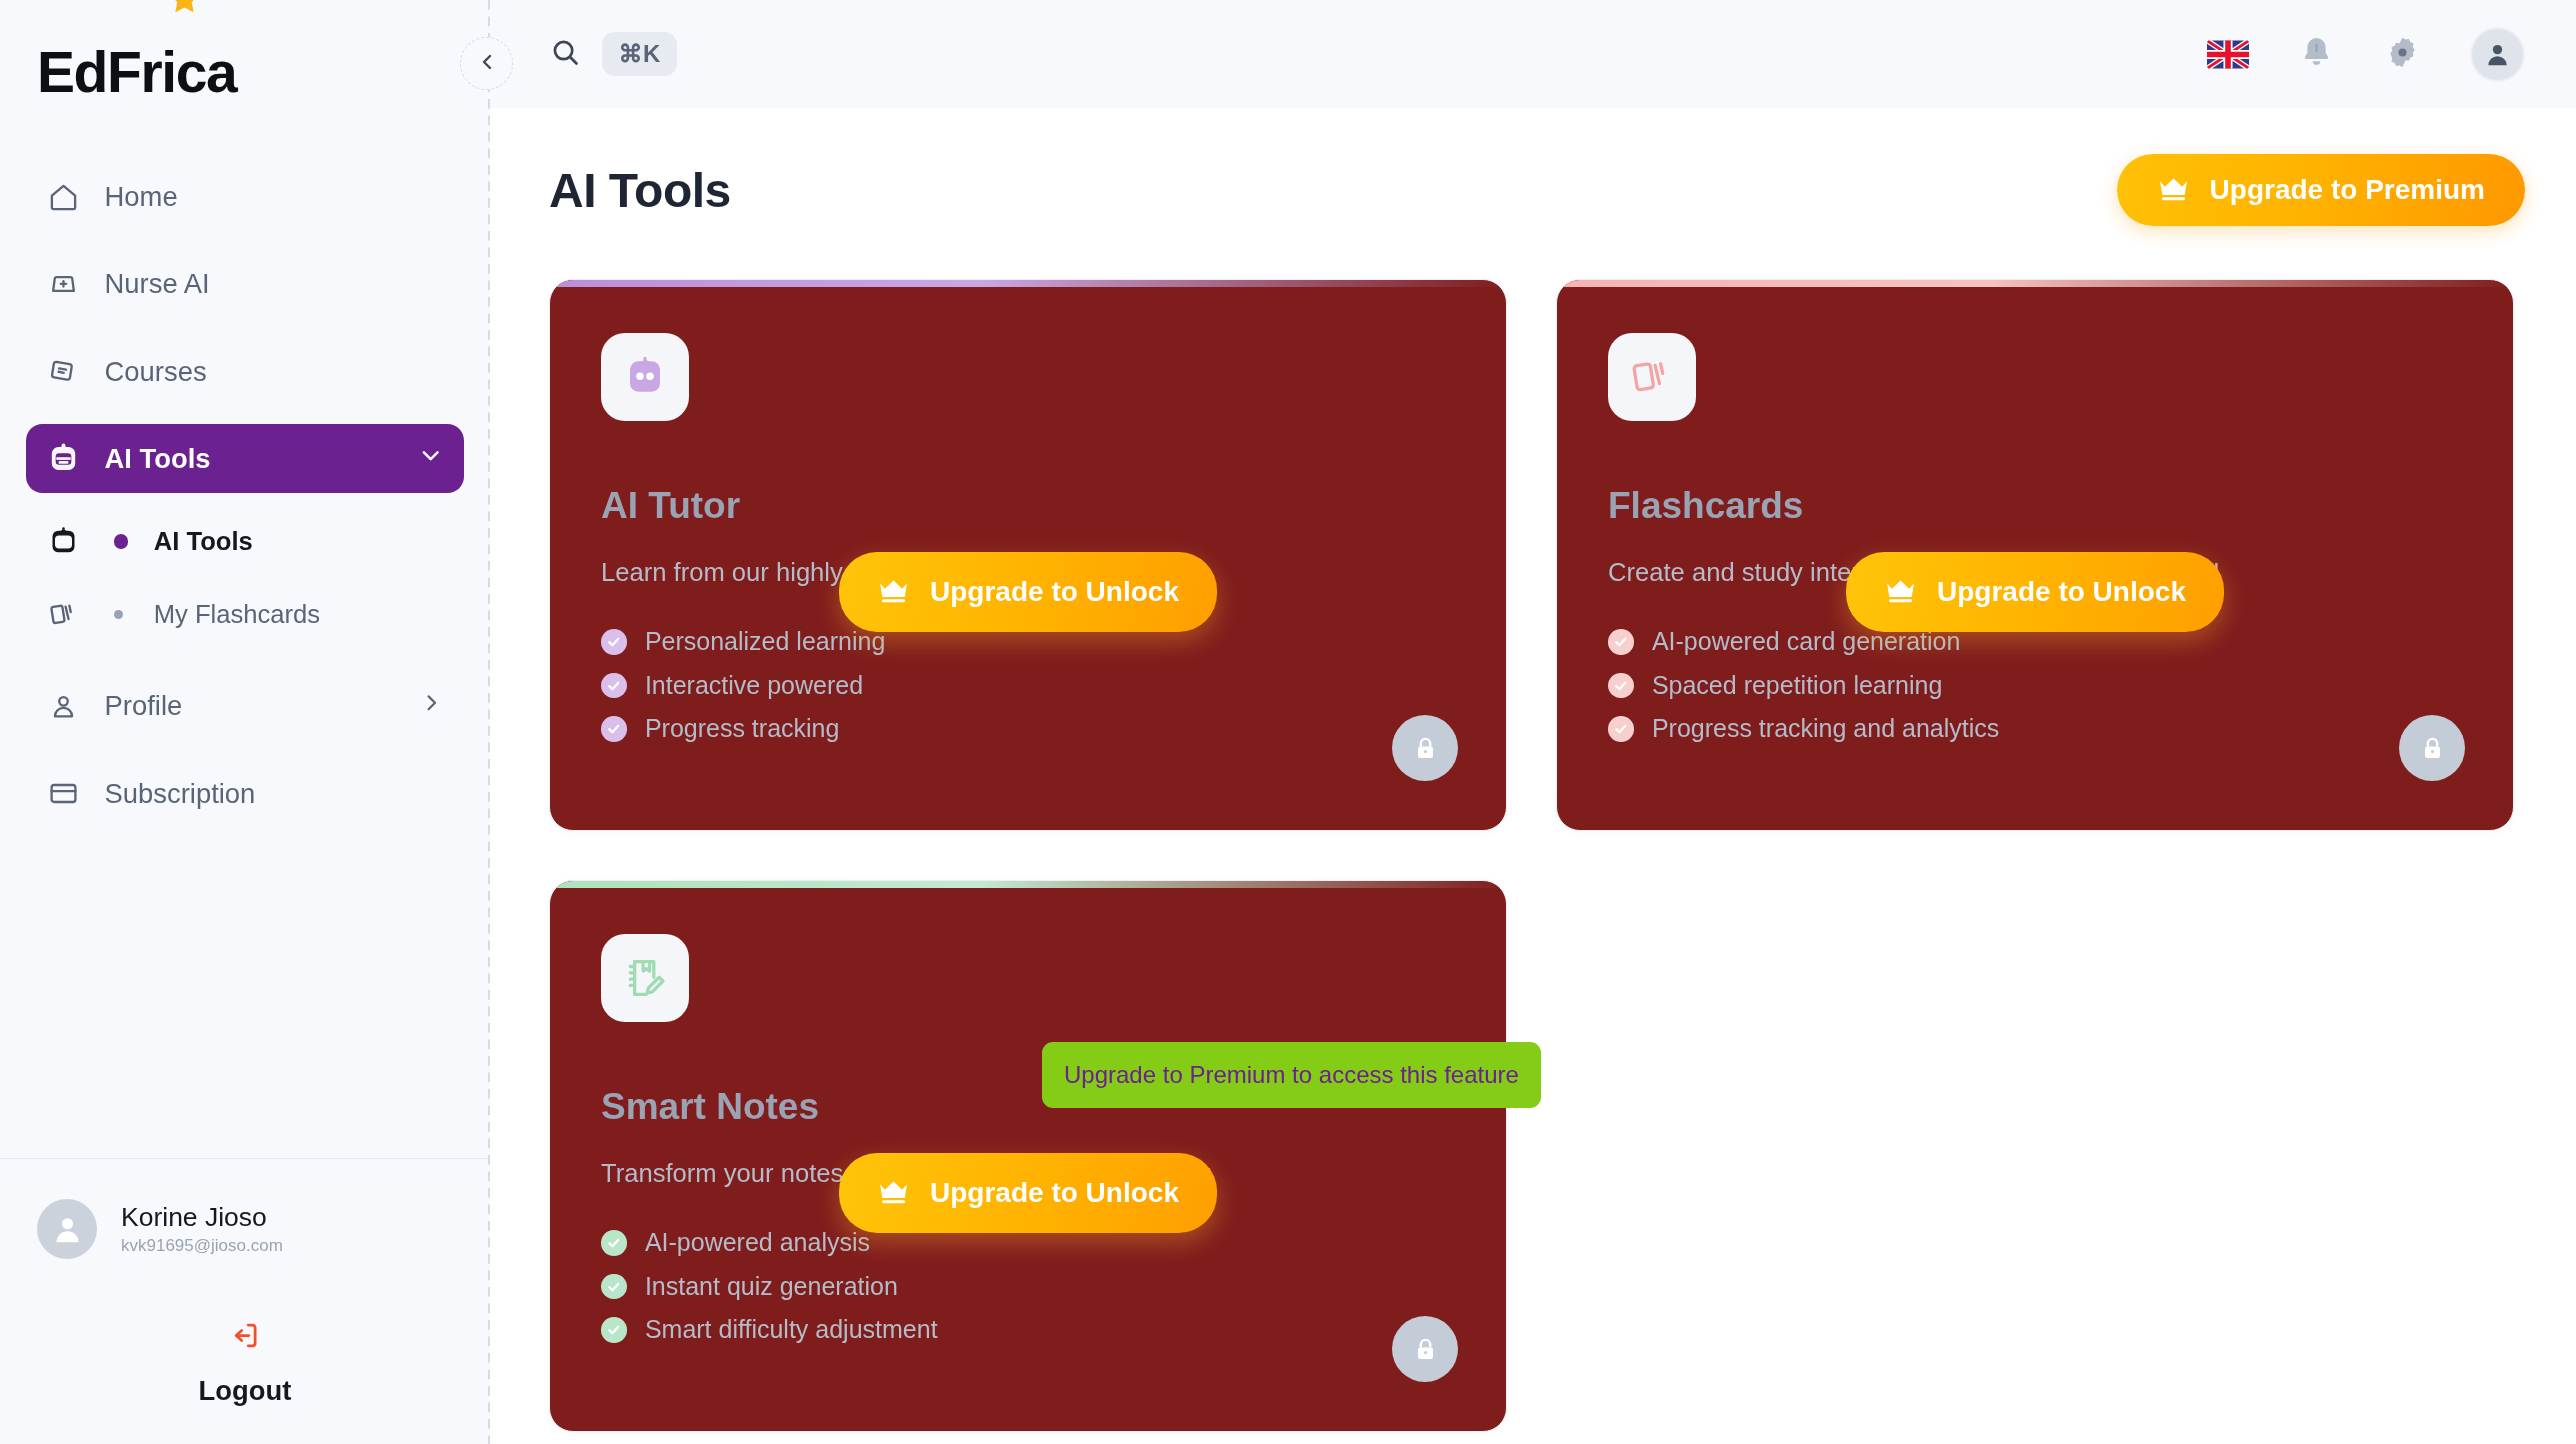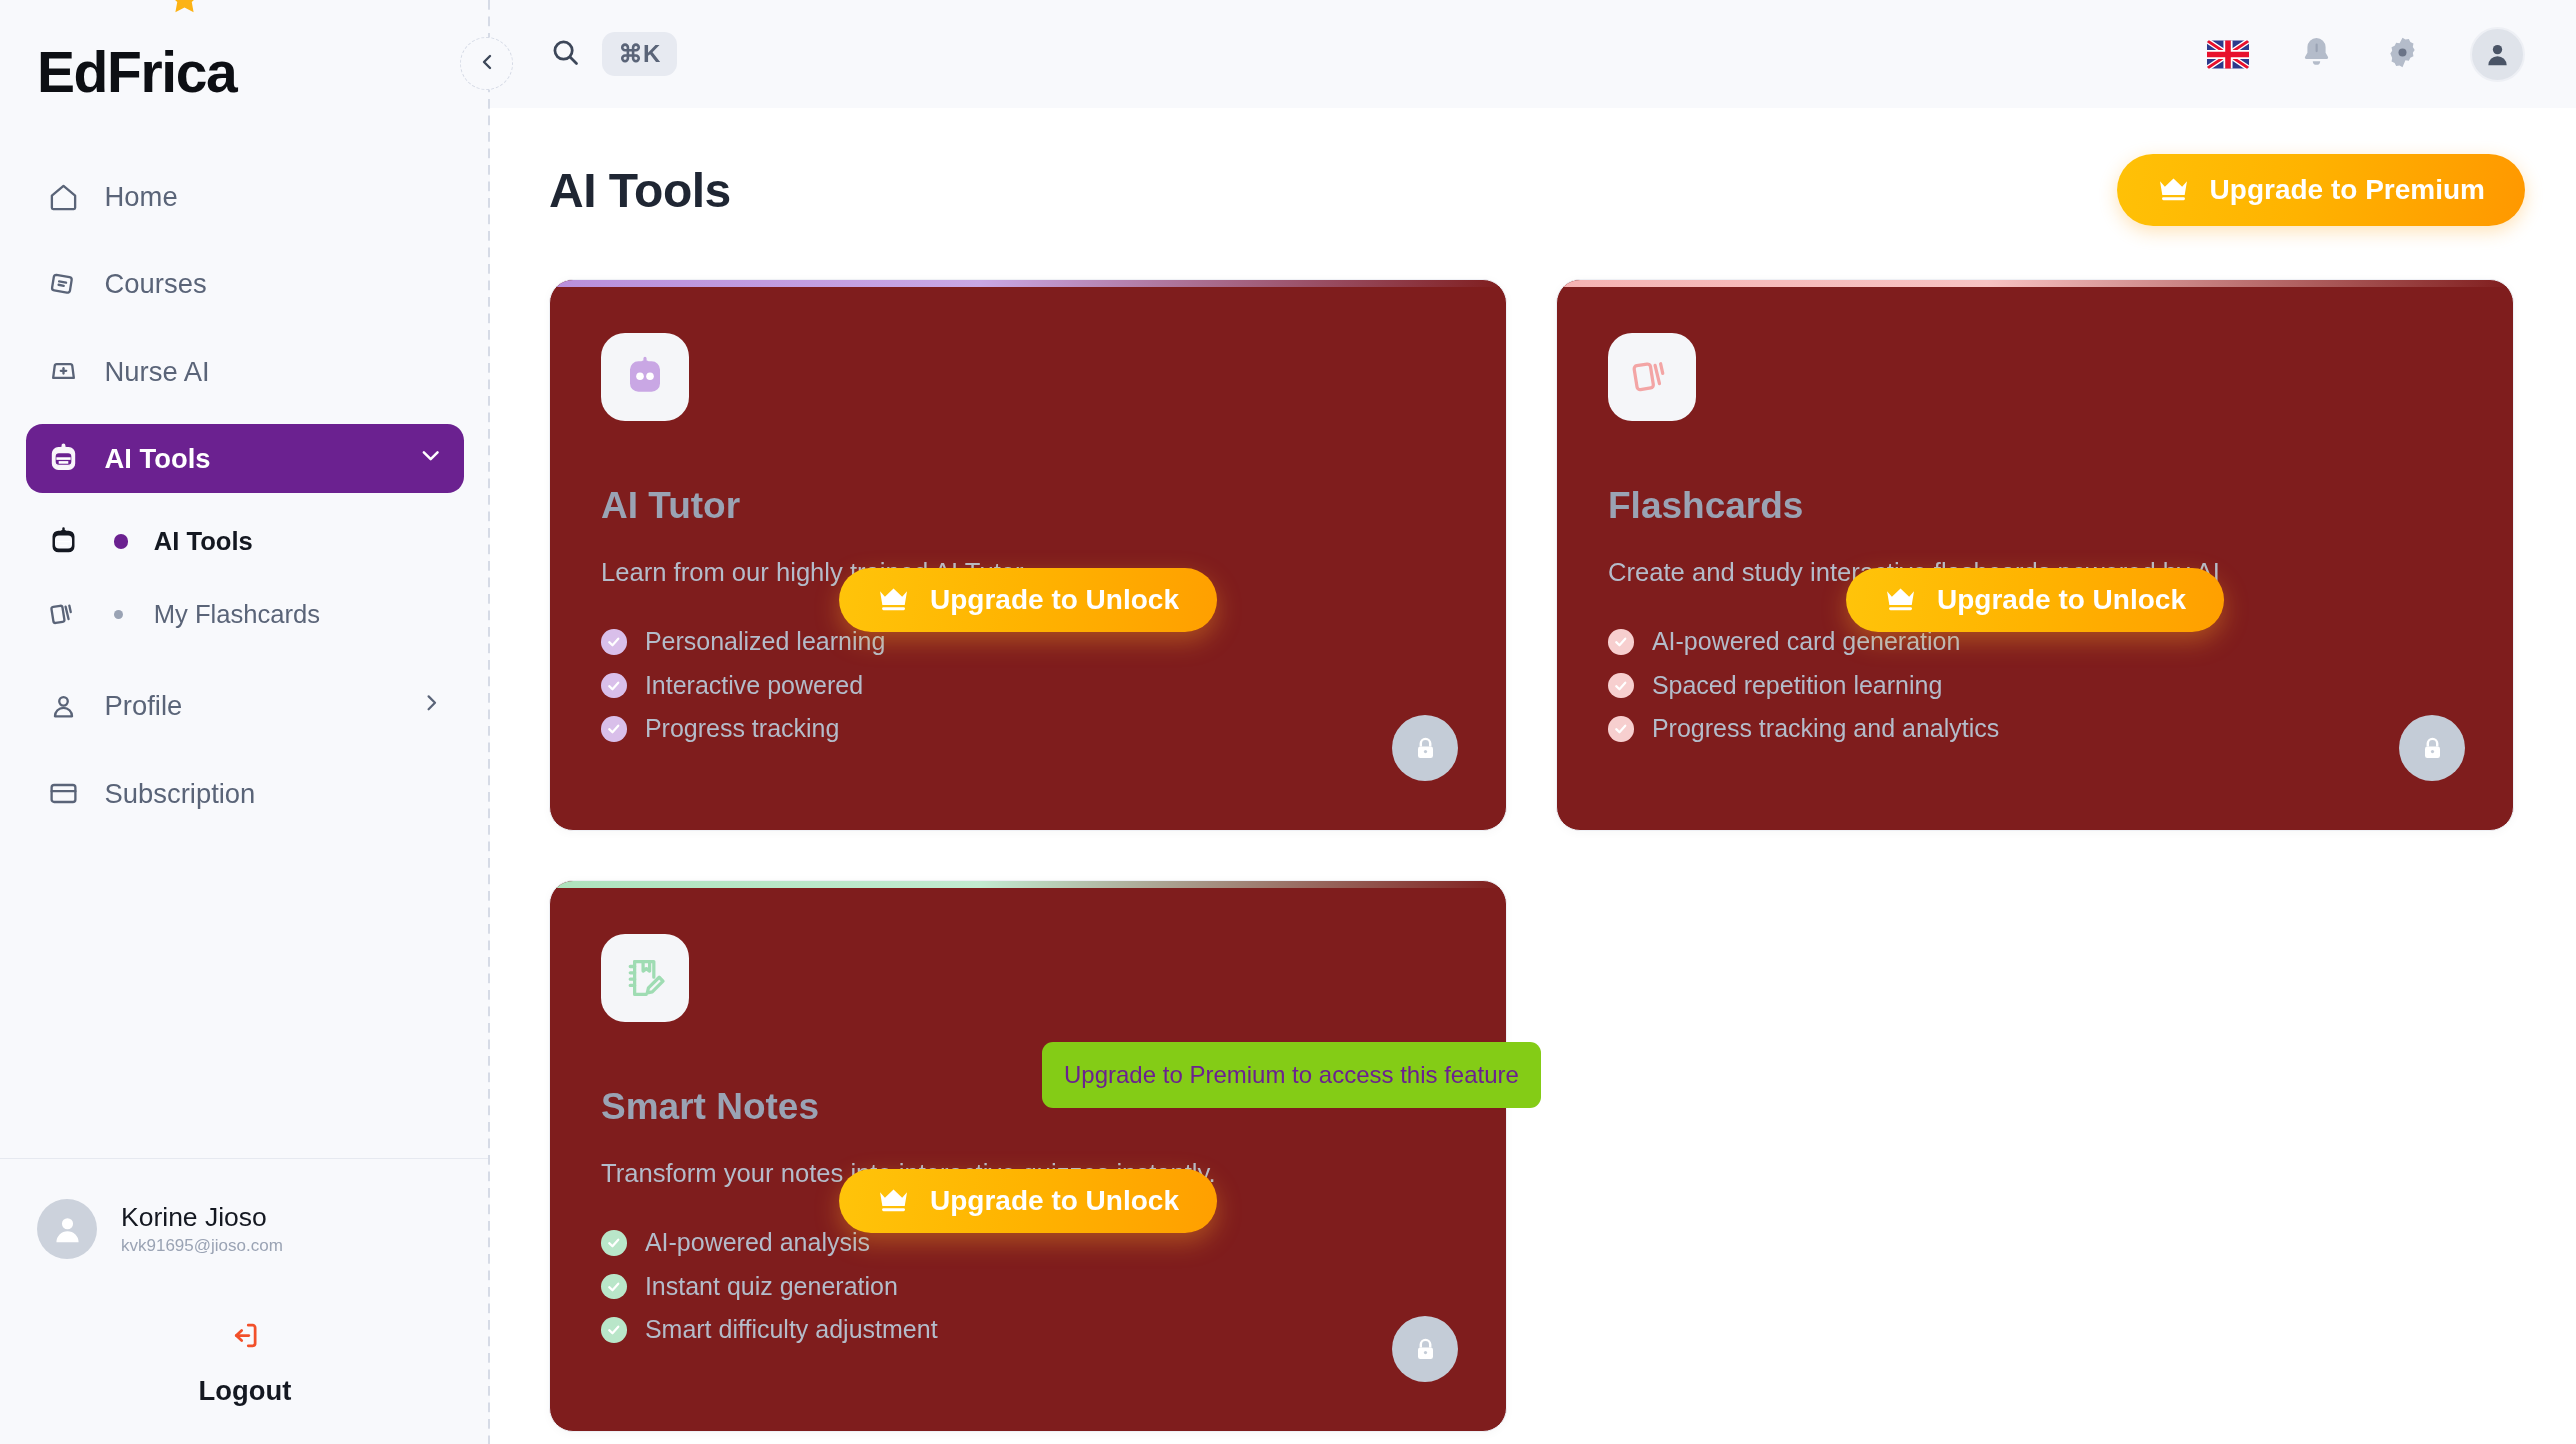--- a/index.html
+++ b/index.html
@@ -143,25 +143,25 @@
   .check.red    { background: #f7cfcf; }
   .check.green  { background: #b9e6c9; }
   .feature-label { font-size: 25px; color: #b4bcca; }
 
   .lock-circle {
     position: absolute; right: 48px; bottom: 49px;
     width: 66px; height: 66px; border-radius: 50%;
     background: #c4ccd7; display: flex; align-items: center; justify-content: center;
   }
   .unlock-btn {
-    position: absolute; left: 50%; top: 288px; transform: translateX(-50%);
+    position: absolute; left: 50%; top: 272px; transform: translateX(-50%);
     display: flex; align-items: center; justify-content: center; gap: 20px;
     background: linear-gradient(100deg, #ffc40a 0%, #ffb300 50%, #ff9f00 100%);
     color: #ffffff; font-size: 28px; font-weight: 700;
-    border: none; border-radius: 38px; padding: 16px 38px;
+    border: none; border-radius: 38px; padding: 24px 38px;
     cursor: pointer; z-index: 4; white-space: nowrap;
     box-shadow: 0 9.1px 24px rgba(255,167,38,.36);
   }
   .tooltip {
     position: absolute; left: 50%; transform: translateX(-50%);
     background: #84cc16; color: #6b2190;
     font-size: 24px; border-radius: 11px; padding: 19px 22px;
     white-space: nowrap; z-index: 5;
   }
   .crown { width: 33px; height: 25.6px; flex: 0 0 33px; }
@@ -196,37 +196,37 @@
           <svg width="31" height="31" viewBox="0 0 24 24" fill="none" stroke="#5a6478" stroke-width="1.8" stroke-linecap="round" stroke-linejoin="round">
               <path d="M3 10.5L12 3l9 7.5V20a1 1 0 0 1-1 1H4a1 1 0 0 1-1-1z"></path>
             </svg>
         </span>
         <span class="nav-label">Home</span>
       </div>
 
       <div class="nav-item">
         <span class="nav-icon">
           <svg width="31" height="31" viewBox="0 0 24 24" fill="none" stroke="#5a6478" stroke-width="1.8" stroke-linecap="round" stroke-linejoin="round">
+              <path d="M4 17l1.2-9.4A1.5 1.5 0 0 1 6.7 6.3h10.6a1.5 1.5 0 0 1 1.5 1.3L20 17z"></path>
+              <path d="M12 9.4v4.2"></path>
+              <path d="M9.9 11.5h4.2"></path>
+            </svg>
+        </span>
+        <span class="nav-label">Nurse AI</span>
+      </div>
+
+      <div class="nav-item">
+        <span class="nav-icon">
+          <svg width="31" height="31" viewBox="0 0 24 24" fill="none" stroke="#5a6478" stroke-width="1.8" stroke-linecap="round" stroke-linejoin="round">
               <path d="M6.5 4.5l10.2 1.8a2 2 0 0 1 1.6 2.3l-1.3 8.1a2 2 0 0 1-2.4 1.6L4.8 16.6a2 2 0 0 1-1.6-2.3l1.3-8.1a2 2 0 0 1 2-1.7z"></path>
               <path d="M8.6 9.6l5.4 1"></path>
               <path d="M8.2 12.2l4 .8"></path>
             </svg>
         </span>
         <span class="nav-label">Courses</span>
-      </div>
-
-      <div class="nav-item">
-        <span class="nav-icon">
-          <svg width="31" height="31" viewBox="0 0 24 24" fill="none" stroke="#5a6478" stroke-width="1.8" stroke-linecap="round" stroke-linejoin="round">
-              <path d="M4 17l1.2-9.4A1.5 1.5 0 0 1 6.7 6.3h10.6a1.5 1.5 0 0 1 1.5 1.3L20 17z"></path>
-              <path d="M12 9.4v4.2"></path>
-              <path d="M9.9 11.5h4.2"></path>
-            </svg>
-        </span>
-        <span class="nav-label">Nurse AI</span>
       </div>
 
       <div class="nav-item active">
         <span class="nav-icon">
           <svg width="33" height="33" viewBox="0 0 24 24" fill="#ffffff">
               <path d="M12 1.6a.9.9 0 0 1 .9.9v1.2a2 2 0 0 1 1.2.4h1.6A4.3 4.3 0 0 1 20 8.4v7.2a4.3 4.3 0 0 1-4.3 4.3H8.3A4.3 4.3 0 0 1 4 15.6V8.4a4.3 4.3 0 0 1 4.3-4.3h1.6a2 2 0 0 1 1.2-.4V2.5a.9.9 0 0 1 .9-.9zM8.7 7.6a2.9 2.9 0 0 0-2.9 2.9v3.6a2.9 2.9 0 0 0 2.9 2.9h6.6a2.9 2.9 0 0 0 2.9-2.9v-3.6a2.9 2.9 0 0 0-2.9-2.9z" opacity=".96"></path>
               <path d="M7.3 11.6h9.4v.9H7.3z" fill="#6b2190"></path>
               <path d="M9 14.4h6v.9H9z" fill="#6b2190"></path>
             </svg>
         </span>

